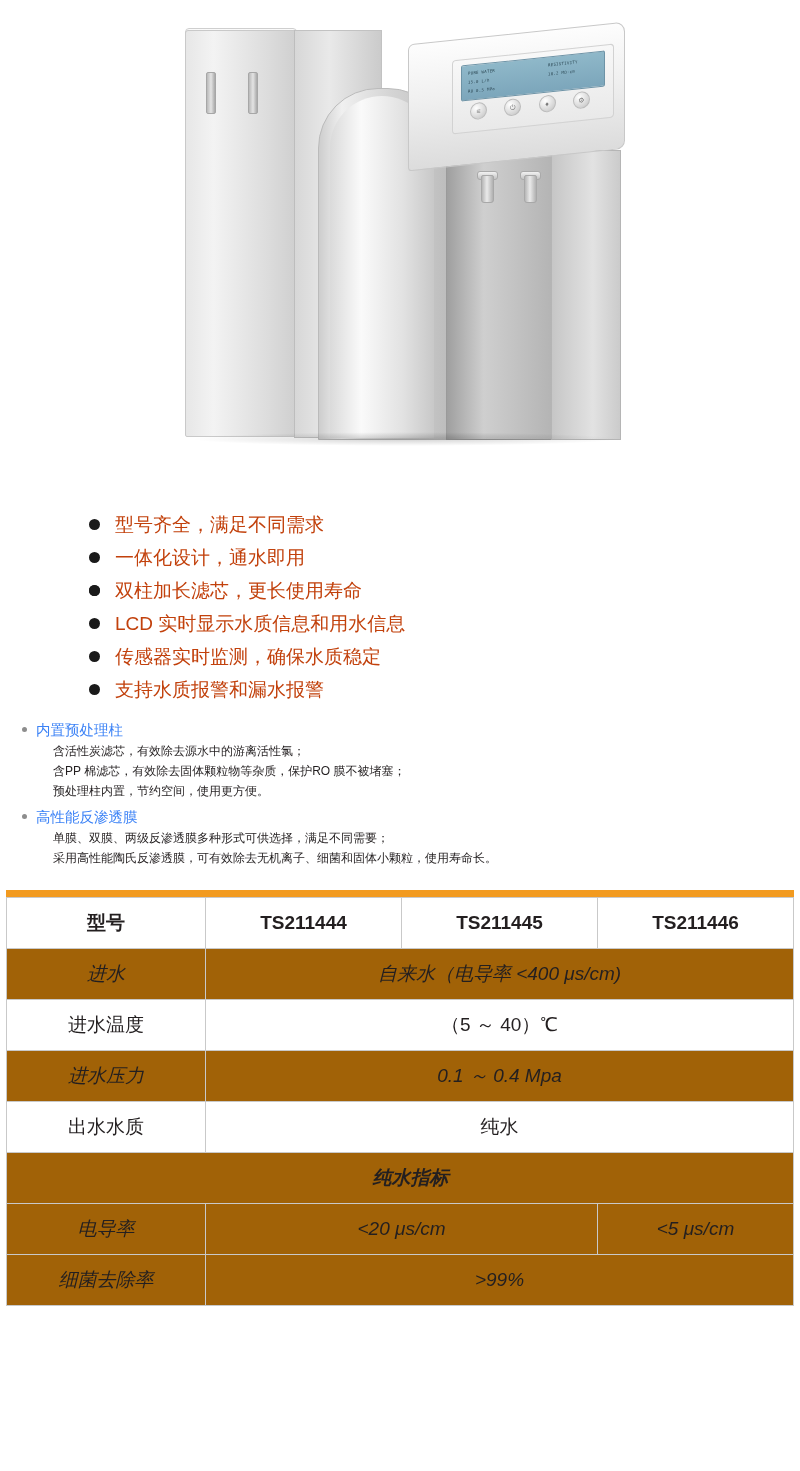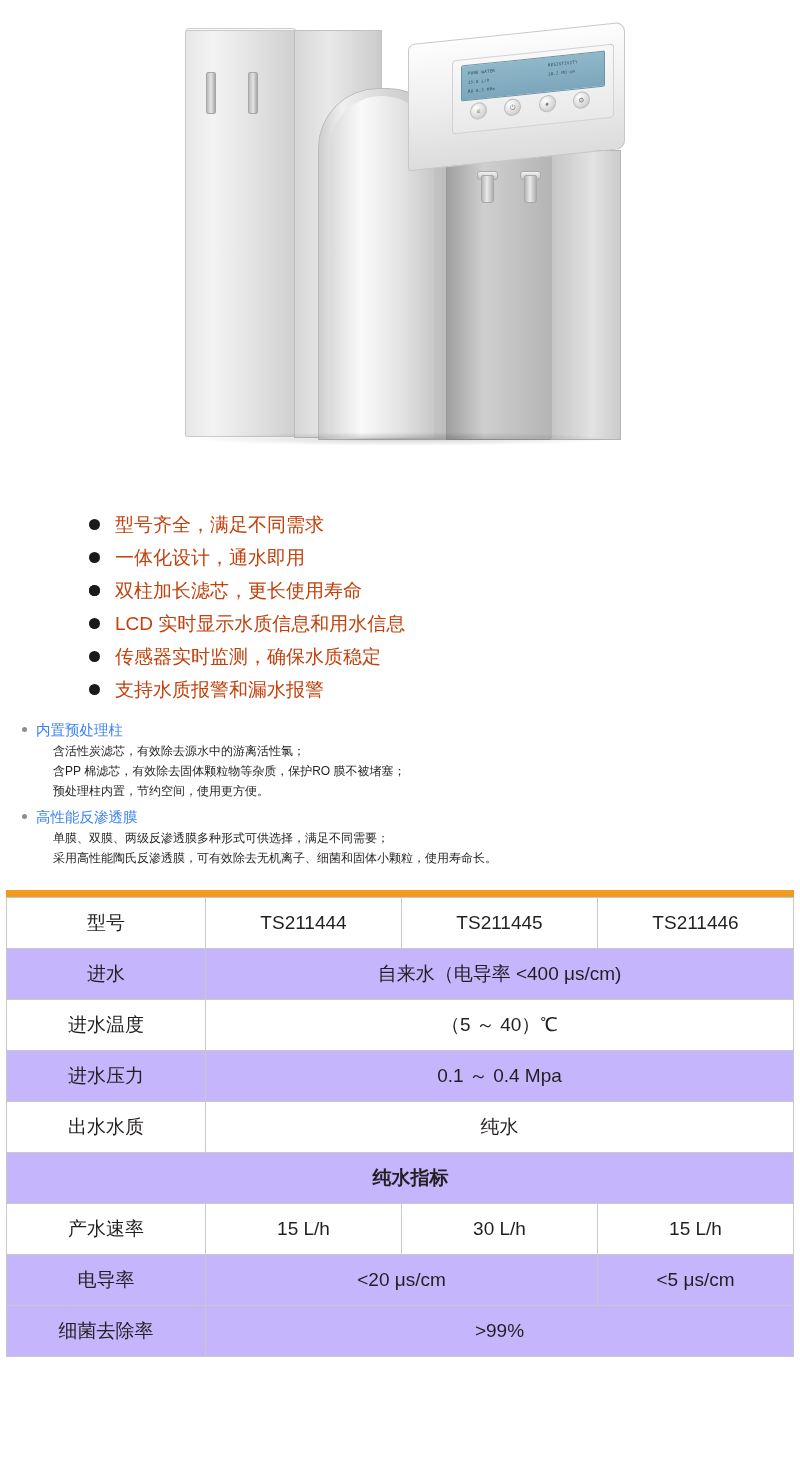--- a/index.html
+++ b/index.html
@@ -257,24 +257,24 @@
     text-align: center;
     vertical-align: middle;
     height: 48px;
     font-size: 19px;
     color: #231f20;
   }
   td.label-cell {
     width: 196px;
     background: #ececec;
   }
-  tr.alt td { background: #c4b5fd; }
+  tr.alt td { background: #a16207; font-style: italic; }
   tr.white td { background: #ffffff; }
   td.head-model {
-    font-weight: normal;
+    font-weight: bold;
   }
   td.section-title {
     font-weight: bold;
     background: #ececec;
     padding-left: 22px;
   }
   td.val { background: #ffffff; }
 </style>
 </head>
 <body>
@@ -371,26 +371,20 @@
         <td class="label-cell">进水压力</td>
         <td colspan="3">0.1 ～ 0.4 Mpa</td>
       </tr>
       <tr class="white">
         <td class="label-cell">出水水质</td>
         <td colspan="3" class="val">纯水</td>
       </tr>
       <tr class="alt">
         <td colspan="4" class="section-title">纯水指标</td>
       </tr>
-      <tr class="white">
-        <td class="label-cell">产水速率</td>
-        <td class="val">15 L/h</td>
-        <td class="val">30 L/h</td>
-        <td class="val">15  L/h</td>
-      </tr>
       <tr class="alt">
         <td class="label-cell">电导率</td>
         <td colspan="2">&lt;20 μs/cm</td>
         <td>&lt;5 μs/cm</td>
       </tr>
       <tr class="alt">
         <td class="label-cell">细菌去除率</td>
         <td colspan="3">&gt;99%</td>
       </tr>
     </tbody>

